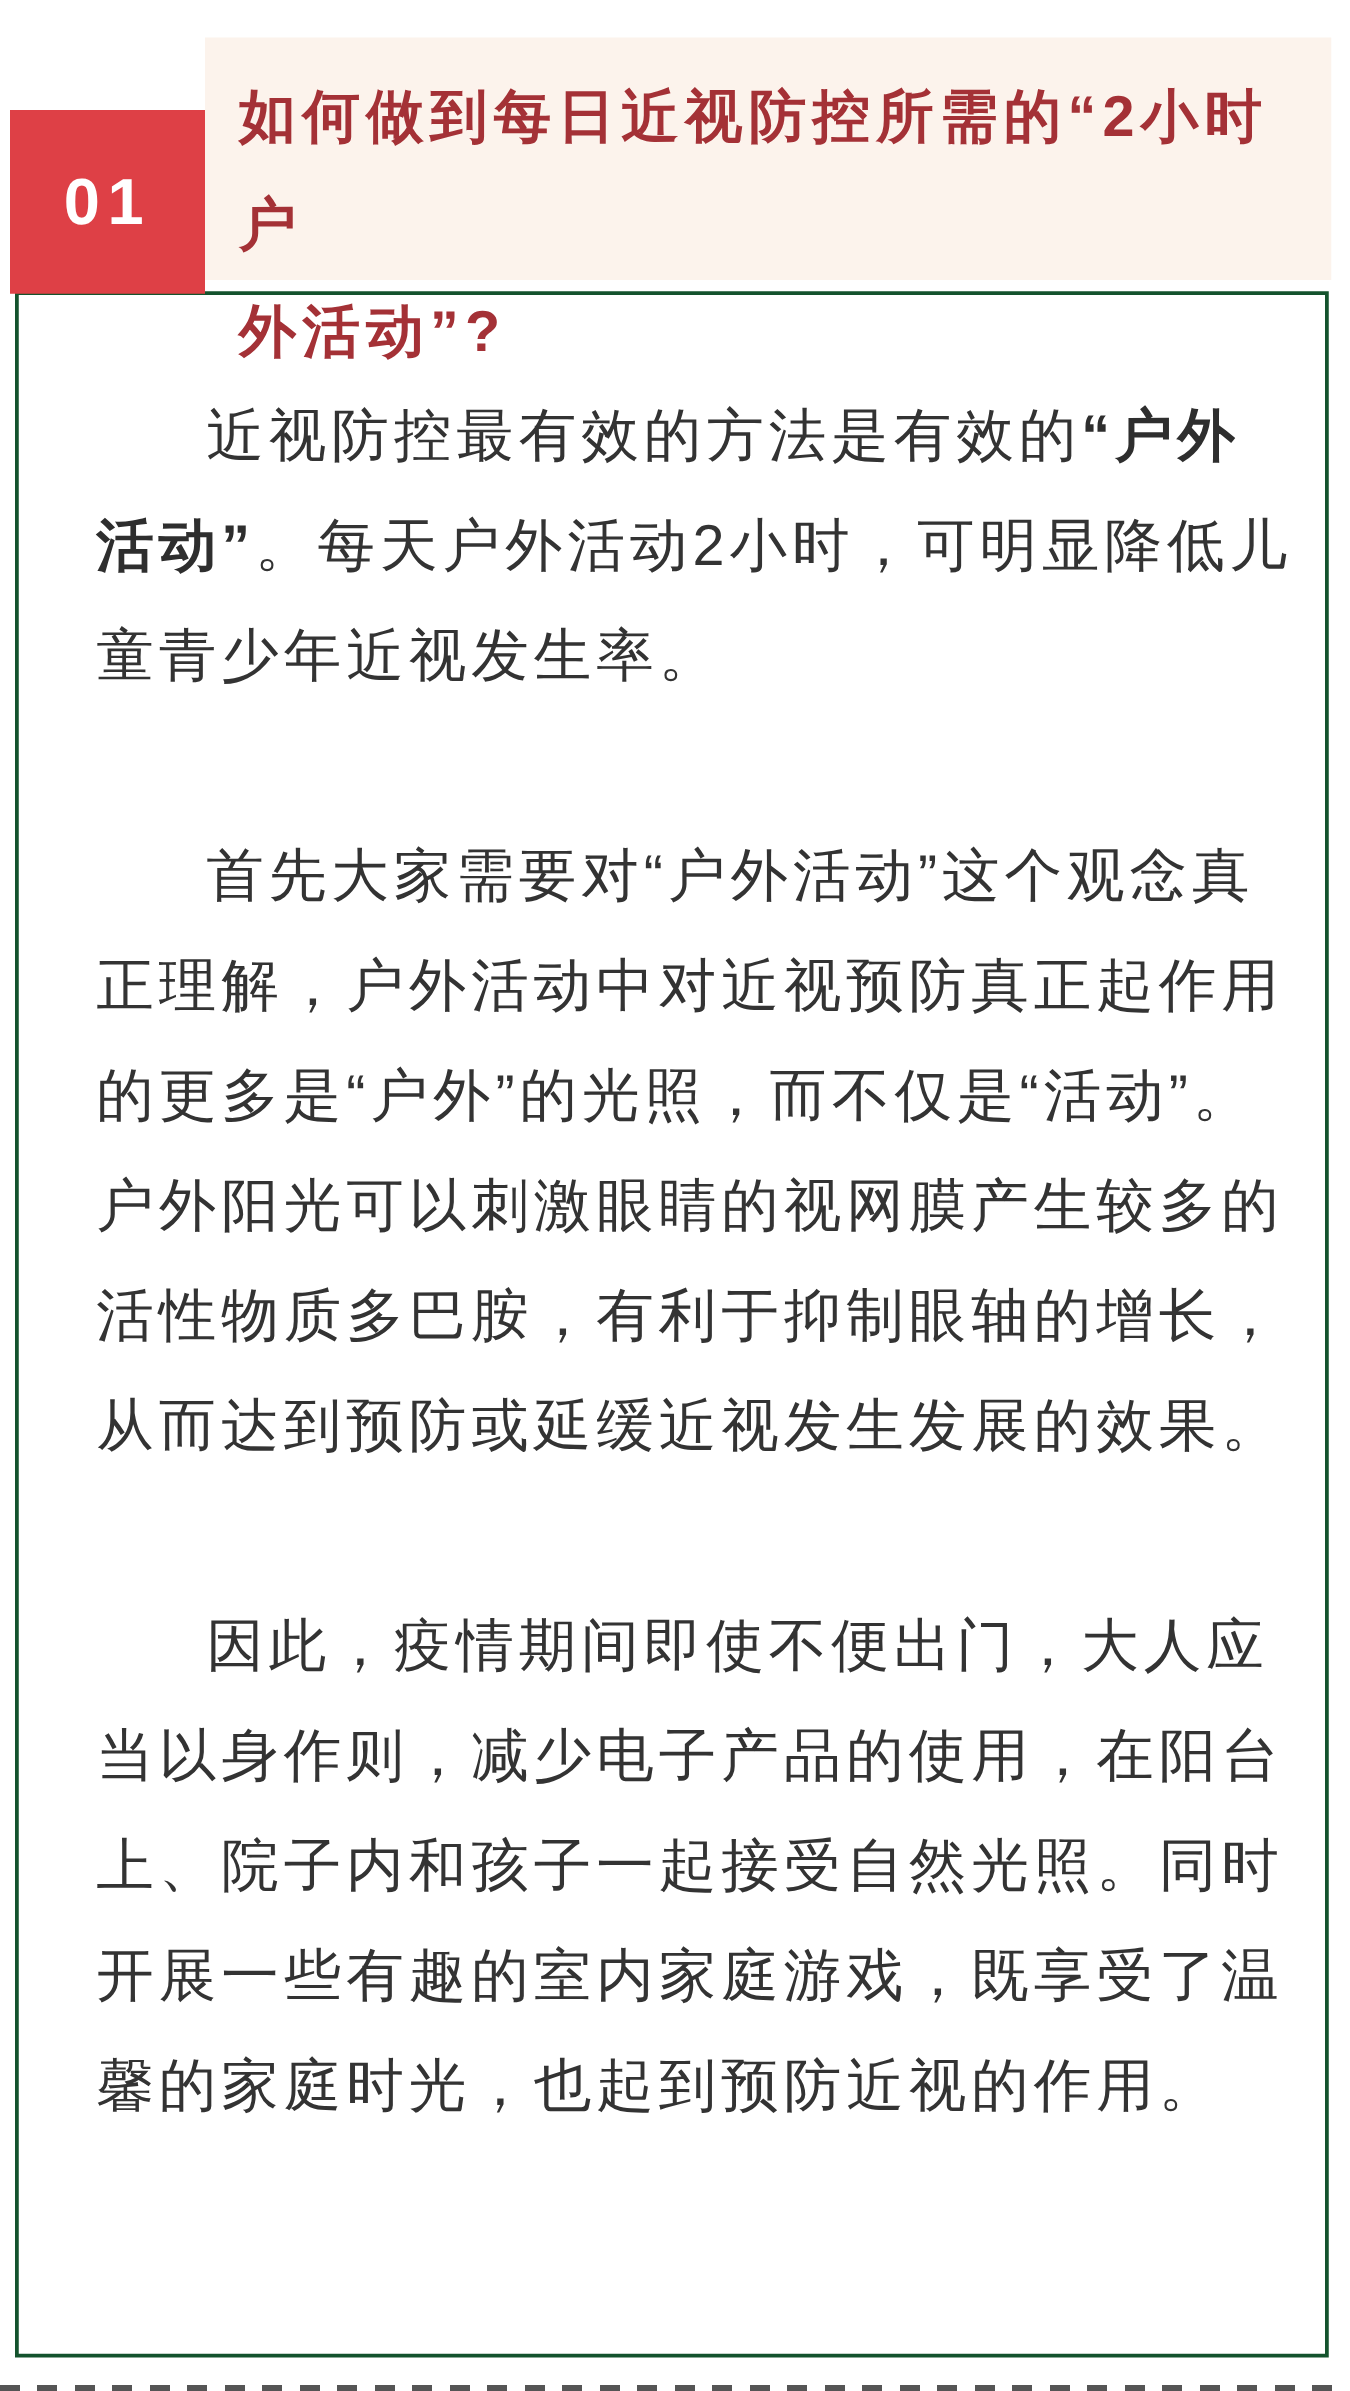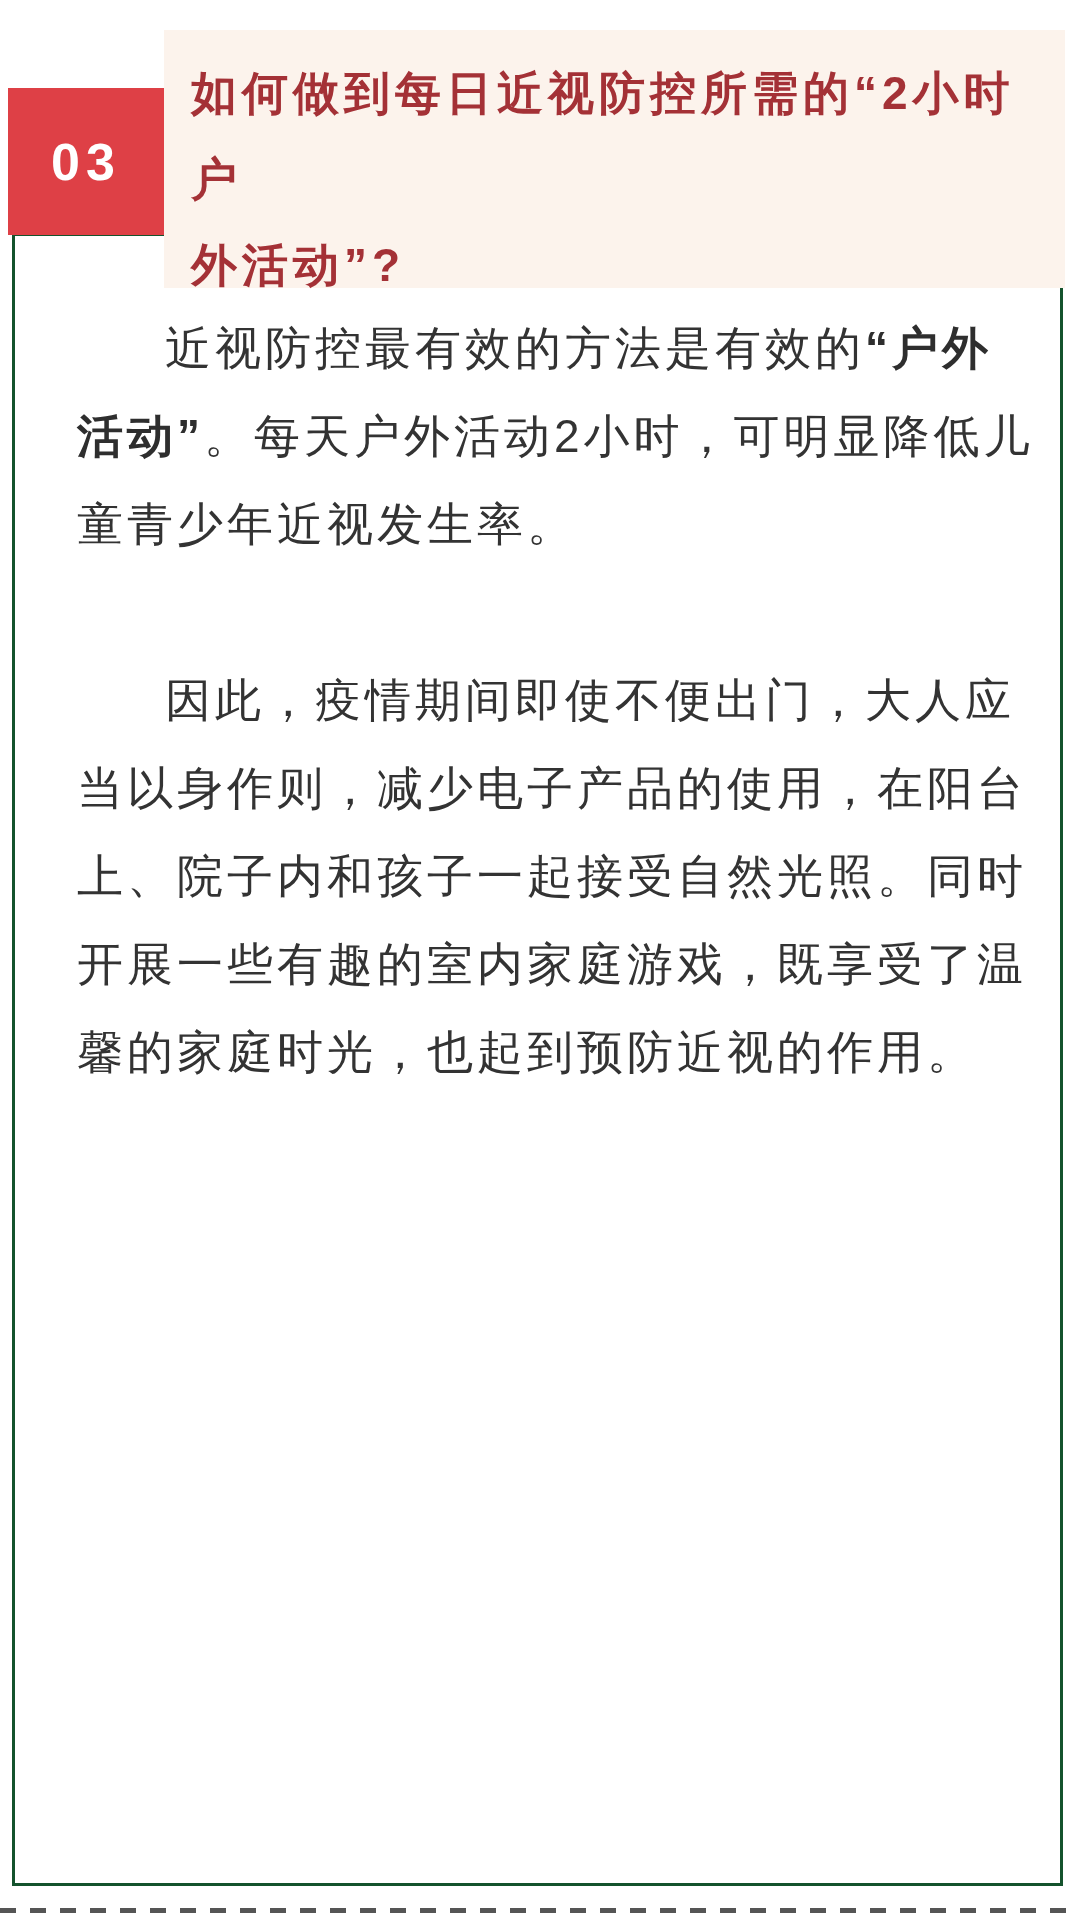--- a/index.html
+++ b/index.html
@@ -31,21 +31,21 @@
     align-items: center;
     justify-content: center;
     z-index: 3;
   }
   
   .title-box {
     position: absolute;
     left: 164px;
     top: 30px;
     width: 901px;
-    height: 258px;
+    height: 194px;
     background: #fcf3ec;
     box-sizing: border-box;
     padding: 20px 24px 0 27px;
     z-index: 2;
   }
   .title {
     margin: 0;
     font-size: 46px;
     font-weight: bold;
     color: #a43136;
@@ -90,29 +90,30 @@
       #555555 0px, #555555 16px,
       transparent 16px, transparent 30px);
     z-index: 4;
   }
 </style>
 </head>
 <body>
 
 <div class="page">
 
-  <div class="badge">03</div>
+  <div class="badge">01</div>
 
   <div class="title-box">
     <h1 class="title">如何做到每日近视防控所需的“2小时户
 外活动”?</h1>
   </div>
 
   <div class="content">
     <p><span>近视防控最有效的方法是有效的</span><span class="bold">“户外活动”</span><span>。每天户外活动2小时，可明显降低儿童青少年近视发生率。</span></p>
 
+    <p>首先大家需要对“户外活动”这个观念真正理解，户外活动中对近视预防真正起作用的更多是“户外”的光照，而不仅是“活动”。户外阳光可以刺激眼睛的视网膜产生较多的活性物质多巴胺，有利于抑制眼轴的增长，从而达到预防或延缓近视发生发展的效果。</p>
 
     <p>因此，疫情期间即使不便出门，大人应当以身作则，减少电子产品的使用，在阳台上、院子内和孩子一起接受自然光照。同时开展一些有趣的室内家庭游戏，既享受了温馨的家庭时光，也起到预防近视的作用。</p>
   </div>
 
   <div class="bottom-dashes"></div>
 
 </div>
 
 </body></html>

